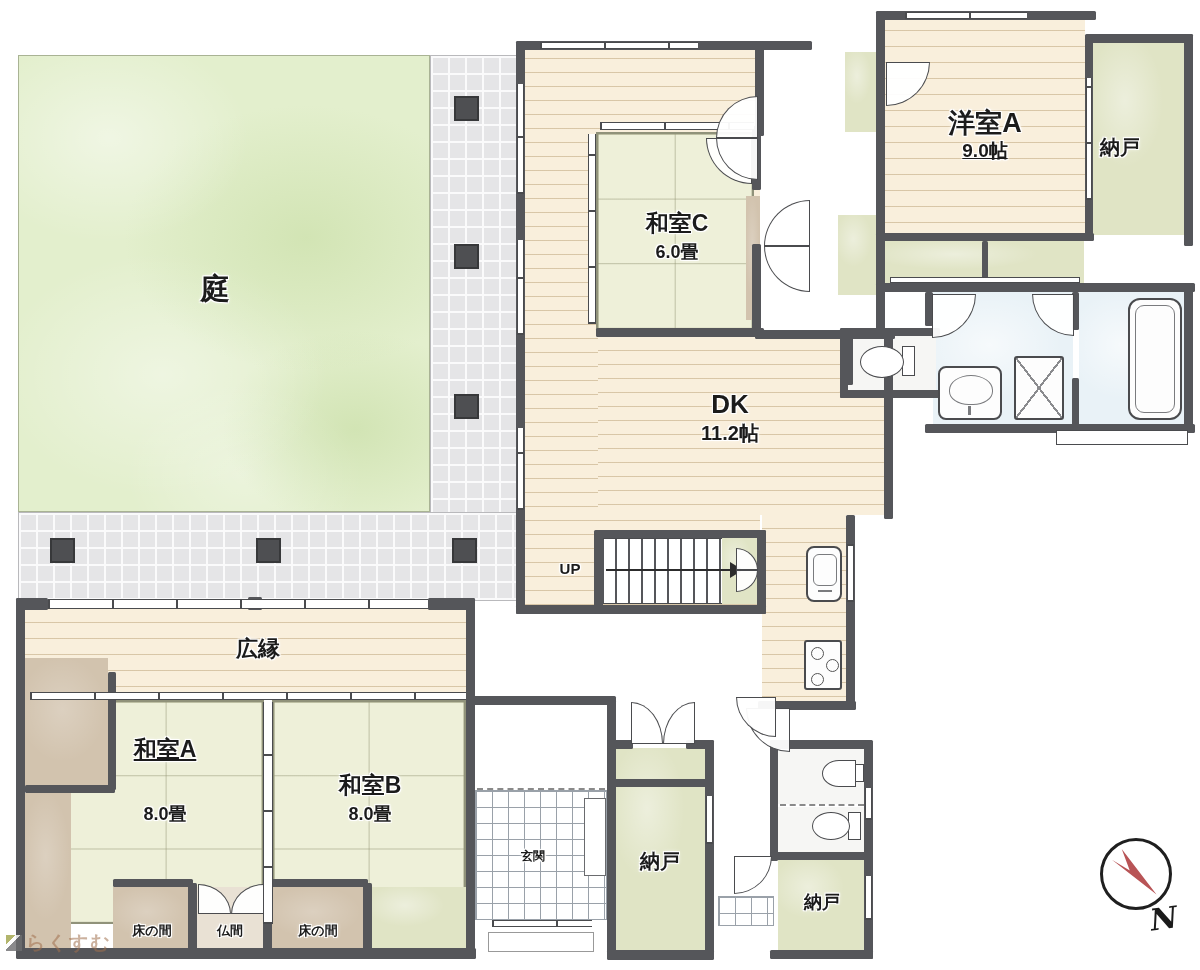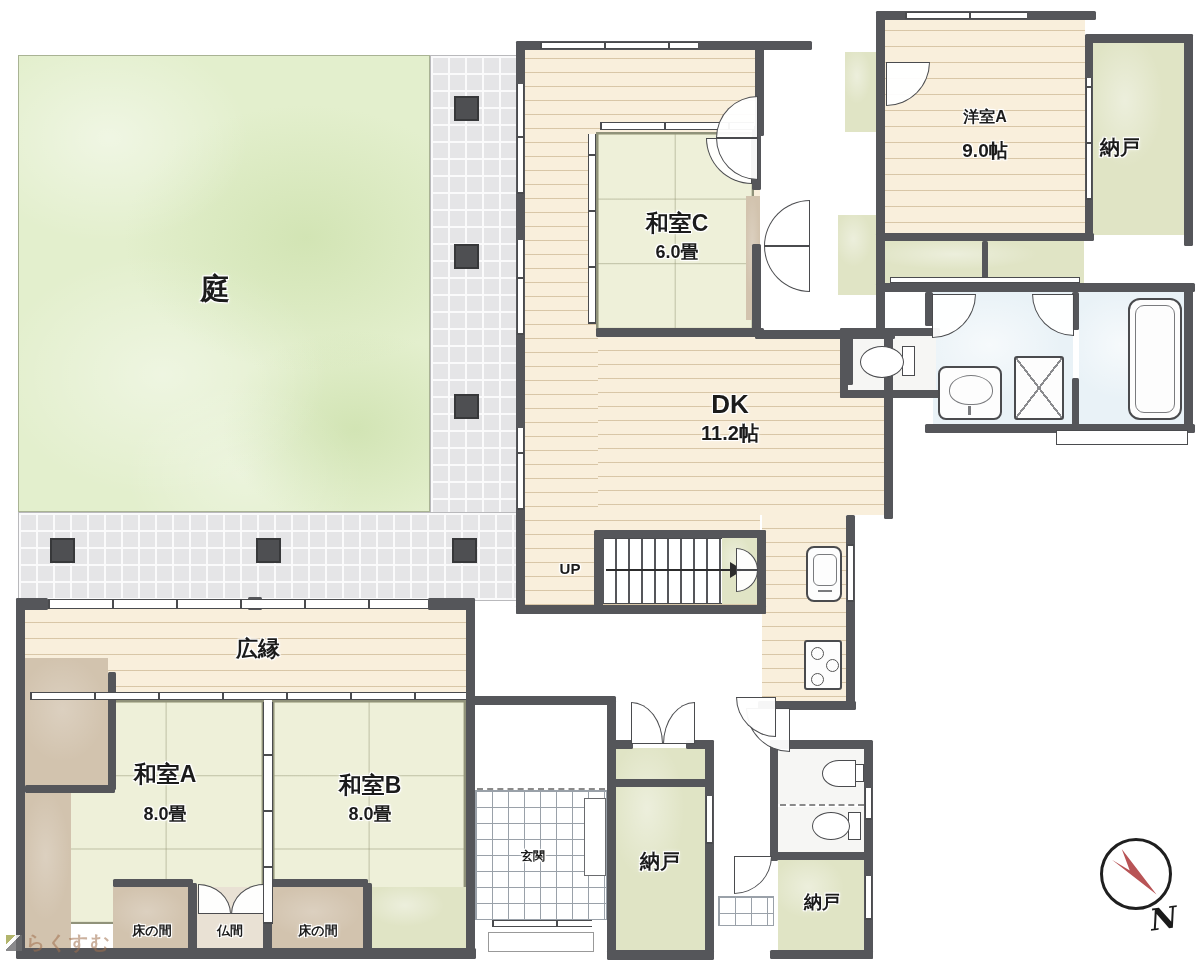--- a/index.html
+++ b/index.html
@@ -234,28 +234,28 @@
   <div style="position:absolute;left:854px;top:764px;width:10px;height:18px;background:#fff;border:1.5px solid #4a4b4e;"></div>
   <div style="position:absolute;left:822px;top:760px;width:34px;height:27px;background:#fff;border:1.5px solid #4a4b4e;border-radius:50% 0 0 50%;"></div>
   <div style="position:absolute;left:848px;top:812px;width:13px;height:28px;background:#fff;border:1.5px solid #4a4b4e;"></div>
   <div style="position:absolute;left:812px;top:812px;width:38px;height:28px;background:#fff;border:1.5px solid #4a4b4e;border-radius:50%;"></div>
 
   <div style="position:absolute;left:584px;top:798px;width:22px;height:78px;background:#fff;border:1.5px solid #6a6b6e;"></div>
 
   <div class="lbl" style="left:150px;top:272px;width:130px;font-size:30px;">庭</div>
   <div class="lbl" style="left:200px;top:636px;width:116px;font-size:22px;">広縁</div>
 
-  <div class="lbl" style="left:100px;top:761px;width:130px;font-size:23px;">和室A</div>
+  <div class="lbl" style="left:100px;top:736px;width:130px;font-size:23px;text-decoration:underline;">和室A</div>
   <div class="lbl" style="left:100px;top:804px;width:130px;font-size:18px;">8.0畳</div>
   <div class="lbl" style="left:305px;top:772px;width:130px;font-size:23px;">和室B</div>
   <div class="lbl" style="left:305px;top:804px;width:130px;font-size:18px;">8.0畳</div>
   <div class="lbl" style="left:612px;top:210px;width:130px;font-size:23px;">和室C</div>
   <div class="lbl" style="left:612px;top:242px;width:130px;font-size:18px;">6.0畳</div>
-  <div class="lbl" style="left:920px;top:108px;width:130px;font-size:16px;">洋室A</div>
-  <div class="lbl" style="left:920px;top:140px;width:130px;font-size:19px;">9.0帖</div>
+  <div class="lbl" style="left:920px;top:108px;width:130px;font-size:27px;">洋室A</div>
+  <div class="lbl" style="left:920px;top:140px;width:130px;font-size:19px;text-decoration:underline;">9.0帖</div>
   <div class="lbl" style="left:660px;top:390px;width:140px;font-size:26px;">DK</div>
   <div class="lbl" style="left:660px;top:422px;width:140px;font-size:20px;">11.2帖</div>
 
   <div class="lbl" style="left:493px;top:850px;width:80px;font-size:12px;">玄関</div>
   <div class="lbl" style="left:1084px;top:136px;width:72px;font-size:20px;">納戸</div>
   <div class="lbl" style="left:624px;top:850px;width:72px;font-size:20px;">納戸</div>
   <div class="lbl" style="left:786px;top:892px;width:72px;font-size:18px;">納戸</div>
   <div class="lbl" style="left:116px;top:924px;width:72px;font-size:13px;">床の間</div>
   <div class="lbl" style="left:197px;top:924px;width:66px;font-size:13px;">仏間</div>
   <div class="lbl" style="left:282px;top:924px;width:72px;font-size:13px;">床の間</div>

